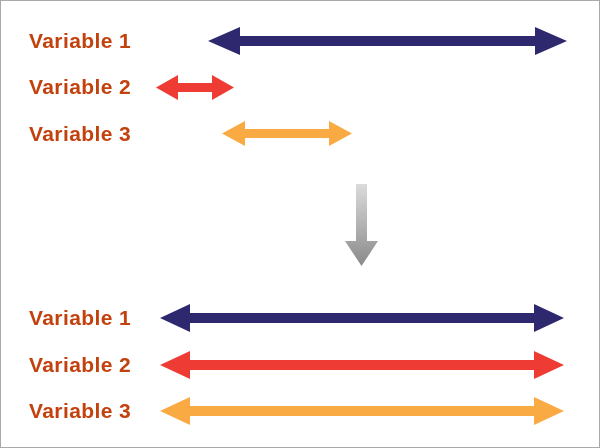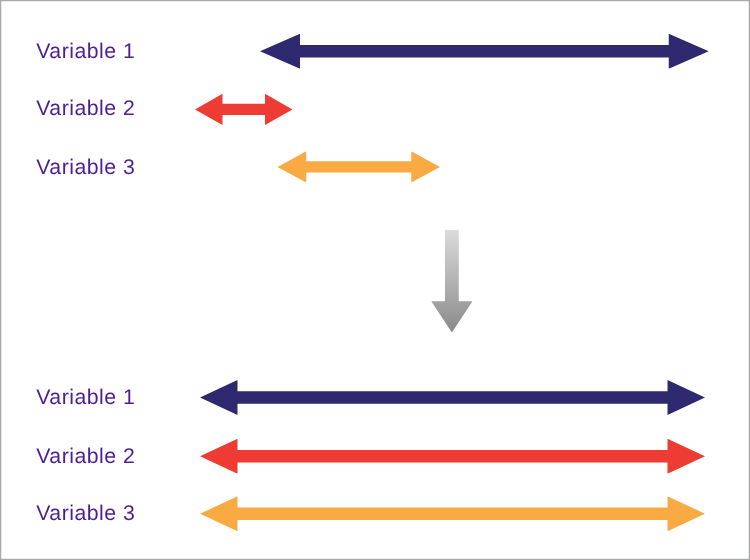--- a/index.html
+++ b/index.html
@@ -15,25 +15,26 @@
     box-sizing: border-box;
     background: #ffffff;
     border: 1px solid #a7a9ac;
     overflow: hidden;
   }
   .var-label {
     position: absolute;
     left: 28px;
     height: 22px;
     line-height: 22px;
-    font-size: 17px;
+    font-size: 21px;
     letter-spacing: 0.4px;
-    color: #4c1d95;
+    color: #c2410c;
     white-space: nowrap;
     user-select: none;
+    font-weight: bold;
   }
   .arrow-svg {
     position: absolute;
     display: block;
   }
   
   .lbl-b1 { top: 29px; }
   .lbl-b2 { top: 75px; }
   .lbl-b3 { top: 122px; }
   

